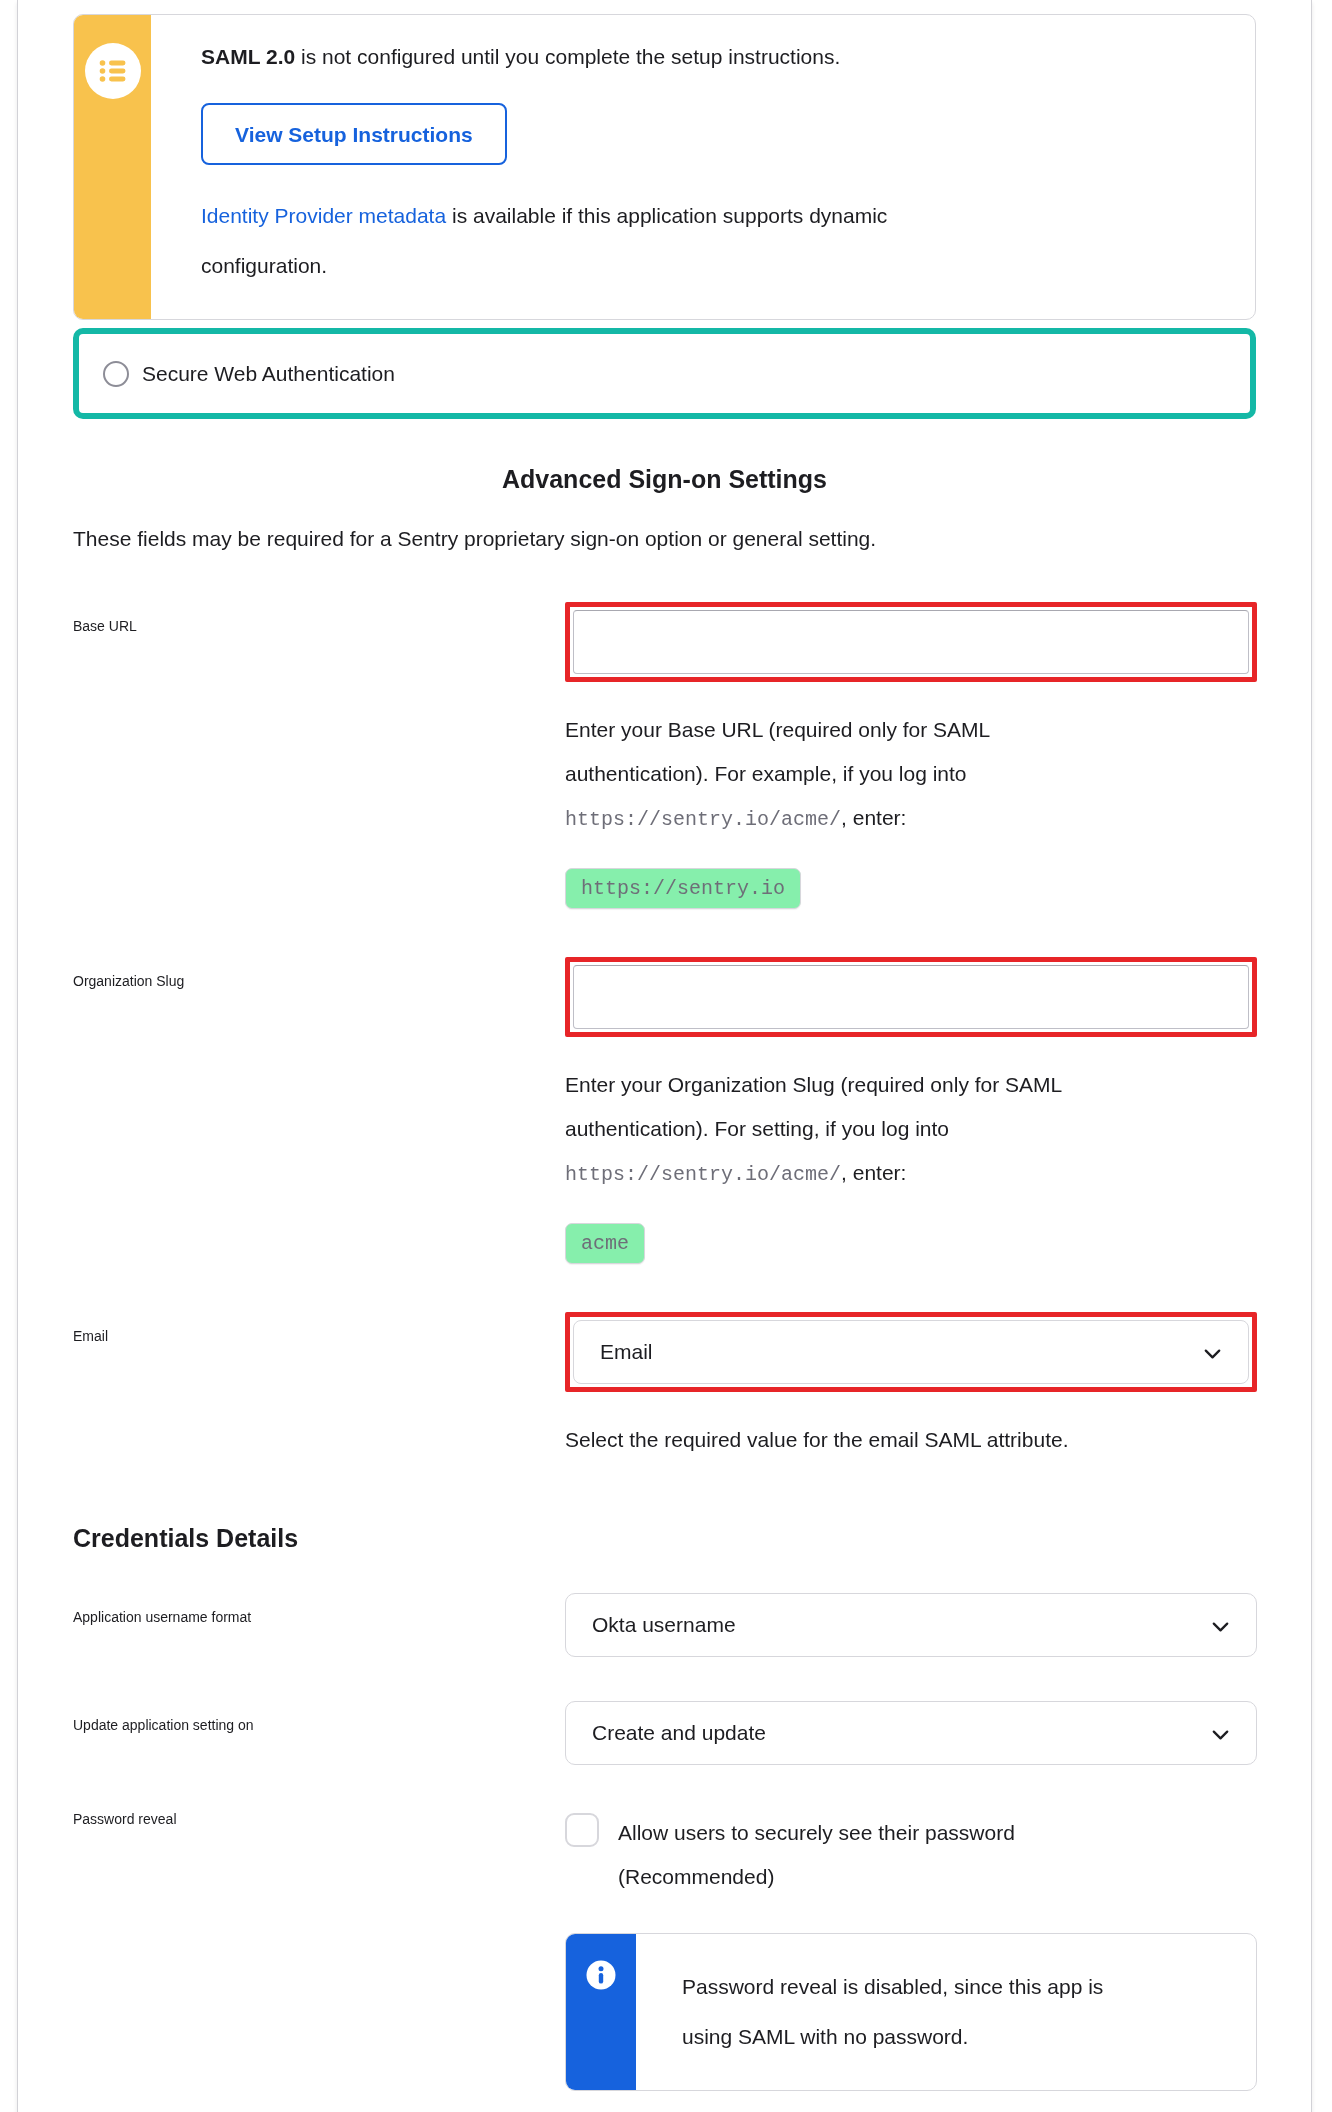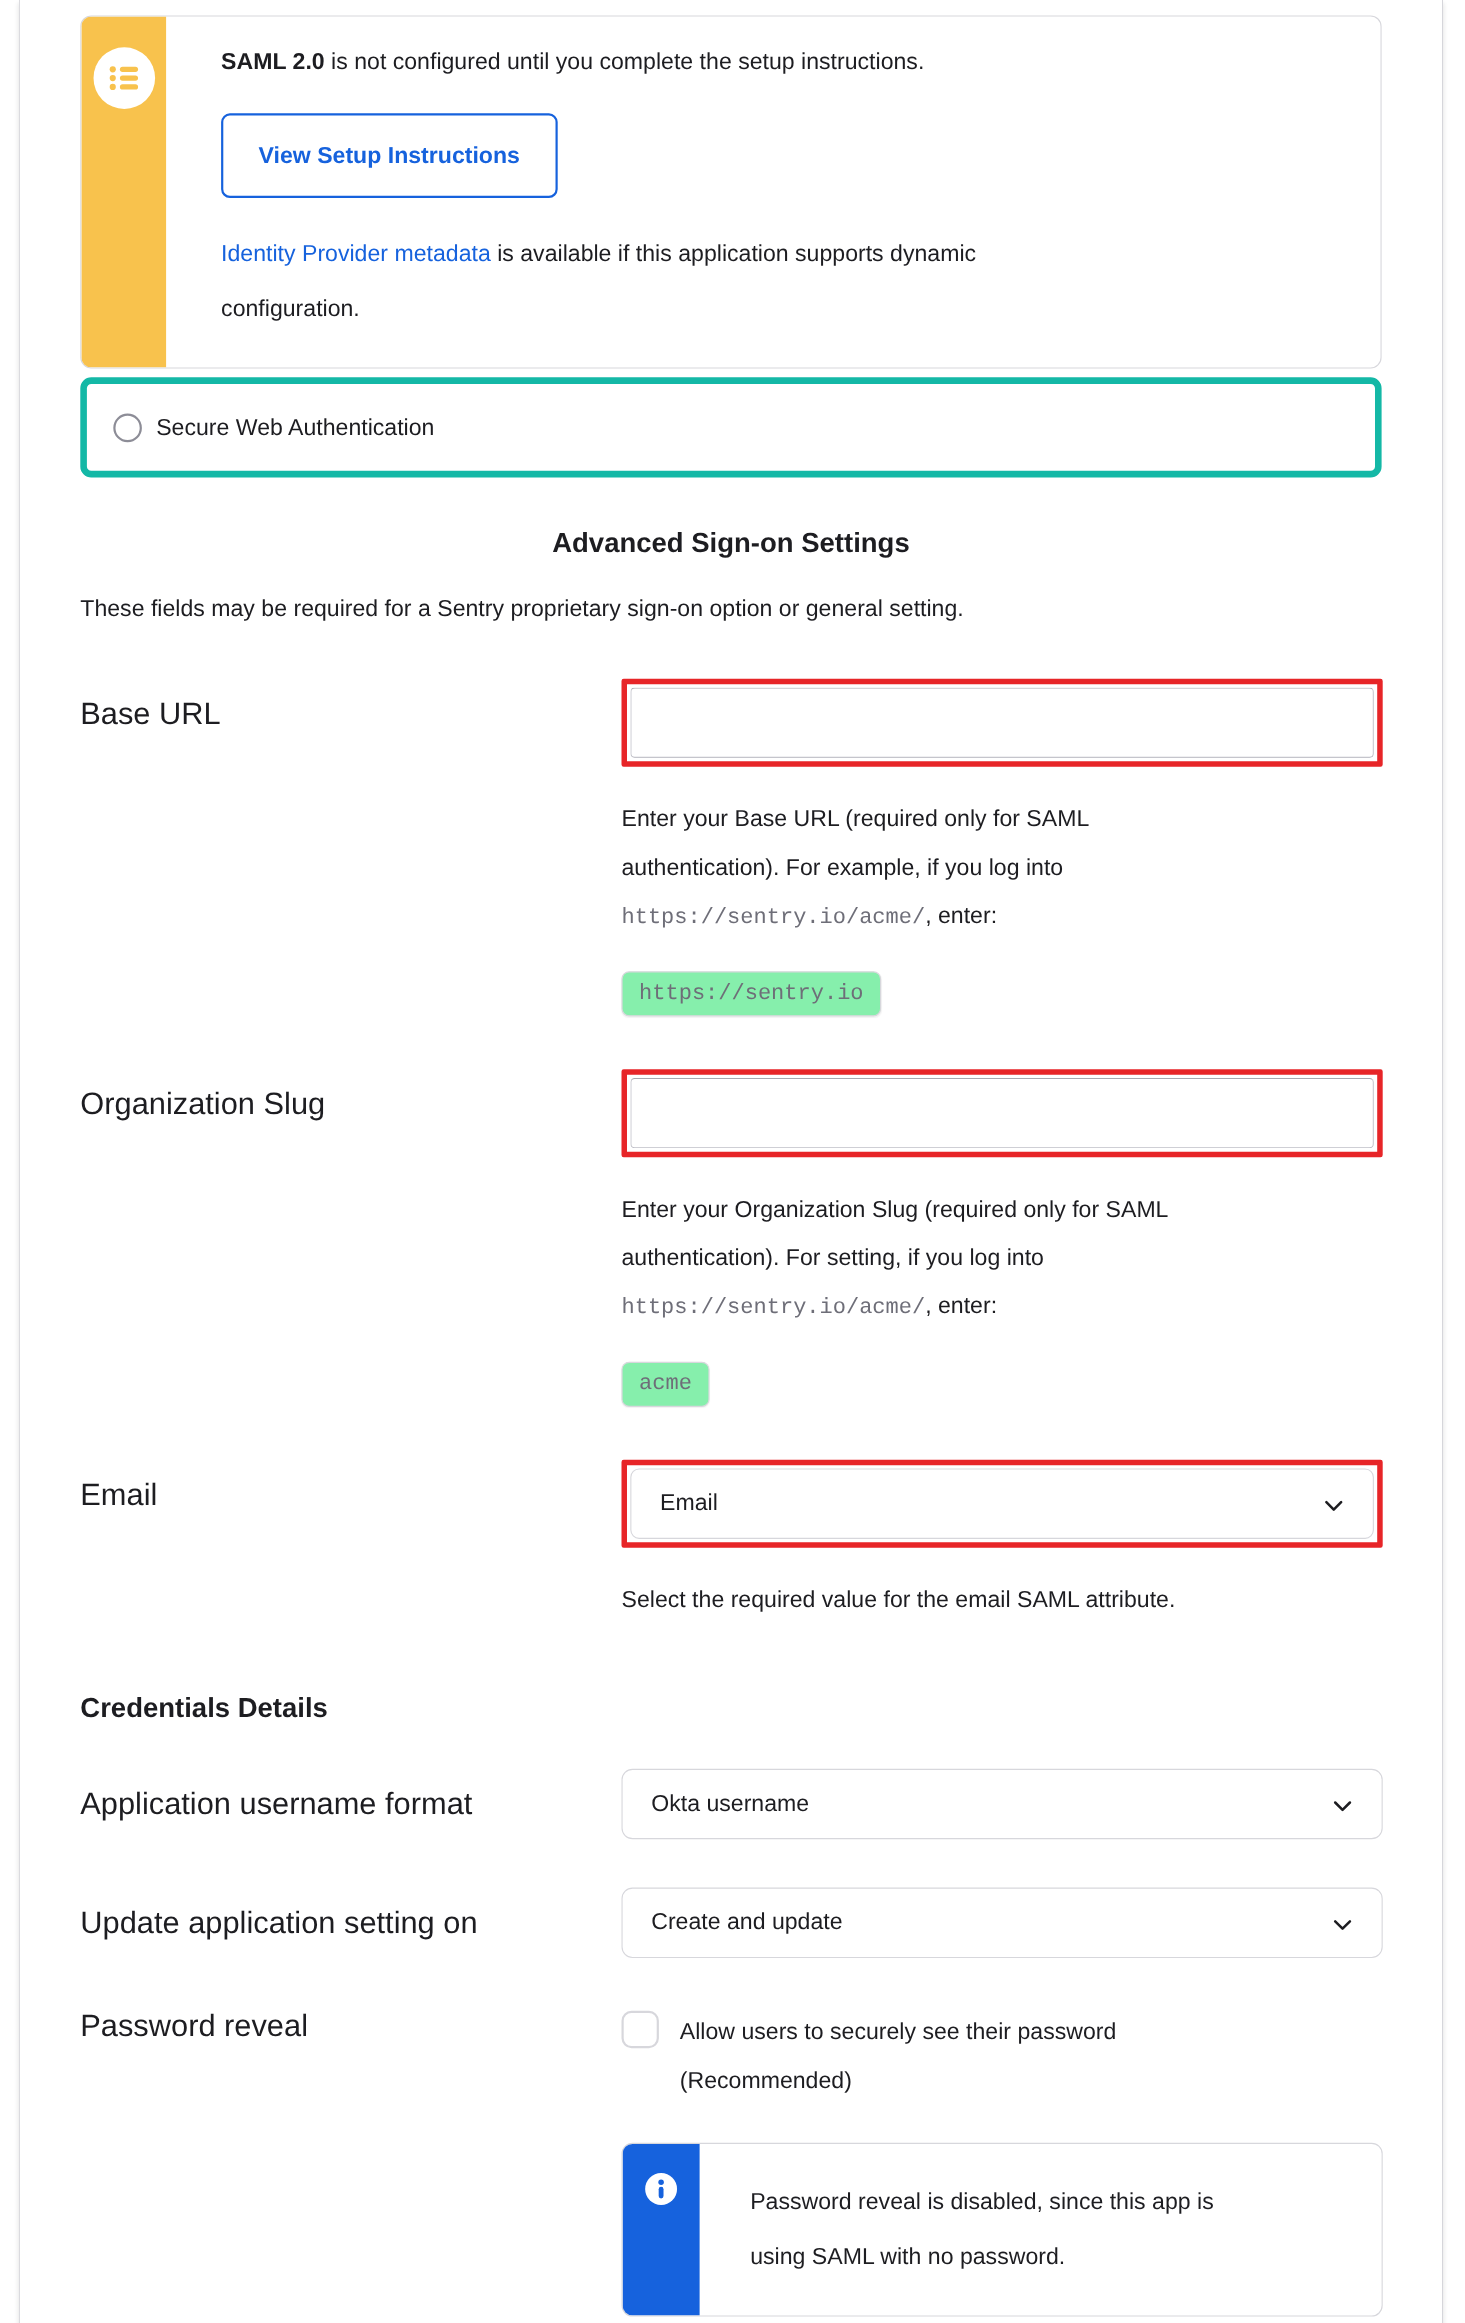--- a/index.html
+++ b/index.html
@@ -49,21 +49,21 @@
   .btn-secondary {
     margin-top: 30px;
     display: inline-block;
     background: #fff;
     border: 2px solid #1662dd;
     border-radius: 8px;
     color: #1662dd;
     font-weight: bold;
     font-size: 21px;
     padding: 0 32px;
-    height: 77px;
+    height: 62px;
     line-height: 59px;
     cursor: pointer;
     font-family: "Liberation Sans", sans-serif;
   }
   .banner-meta { margin: 26px 0 0 0; font-size: 21px; line-height: 50px; max-width: 760px; }
   .link { color: #1662dd; text-decoration: none; cursor: pointer; }
 
   
   .radio-card {
     margin-top: 8px;
@@ -85,21 +85,21 @@
   .radio-card label { margin-left: 13px; font-size: 21px; }
 
   
   h2 { font-size: 25px; font-weight: bold; margin: 0; color: #1d1d21; }
   .h-advanced { margin-top: 46px; text-align: center; }
   .h-credentials { margin-top: 62px; }
   .section-desc { margin: 30px 0 0 0; font-size: 21px; line-height: 30px; }
 
   
   .form-row { display: flex; margin-top: 48px; }
-  .field-label { flex: 0 0 492px; font-size: 28px; padding-top: 16px; }
+  .field-label { flex: 0 0 492px; font-size: 14px; padding-top: 16px; }
   .control-col { flex: 0 0 692px; max-width: 692px; }
 
   .annotation {
     border: 5px solid #e72528;
     padding: 3px;
     border-radius: 2px;
   }
   .text-input {
     display: block;
     width: 100%;

